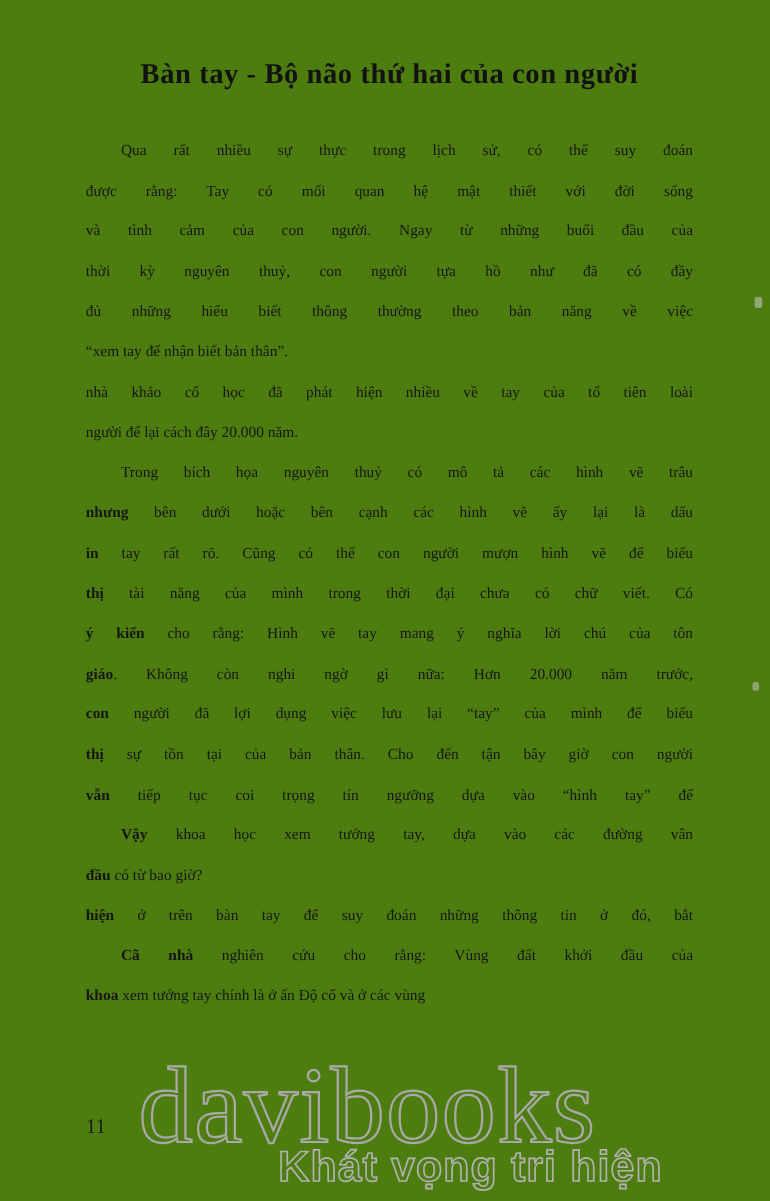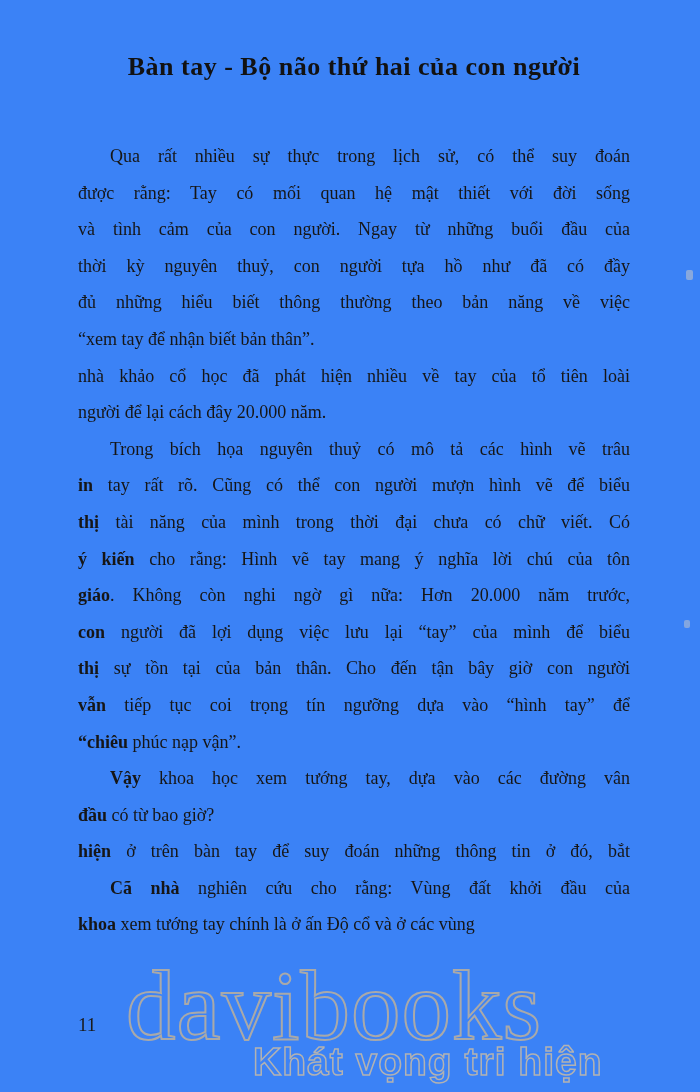--- a/index.html
+++ b/index.html
@@ -4,44 +4,44 @@
 <style>
   html, body {
     margin: 0;
     padding: 0;
     background: #e8e8e8;
   }
   .page {
     position: relative;
     width: 700px;
     height: 1092px;
-    background: #3b82f6;
+    background: #4d7c0f;
     overflow: hidden;
     font-family: "Liberation Serif", serif;
     color: #161616;
   }
   .page-title {
     position: absolute;
     top: 52px;
     left: 78px;
     width: 552px;
     text-align: center;
     font-weight: bold;
     font-size: 26px;
     letter-spacing: 0.5px;
     color: #121212;
     z-index: 3;
   }
   .text-block {
     position: absolute;
-    top: 138px;
+    top: 120px;
     left: 78px;
     width: 552px;
     z-index: 2;
-    font-size: 18px;
+    font-size: 14px;
   }
   .paragraph { margin: 0; }
   .line {
     height: 36.6px;
     line-height: 36.6px;
     text-align: justify;
     text-align-last: justify;
     white-space: normal;
     overflow: visible;
   }
@@ -113,28 +113,28 @@
         <div class="line"><span>thời kỳ nguyên thuỷ, con người tựa hồ như đã có đầy</span></div>
         <div class="line"><span>đủ những hiểu biết thông thường theo bản năng về việc</span></div>
         <div class="line last"><span>“xem tay để nhận biết bản thân”.</span></div>
       </div>
       <div class="paragraph">
         <div class="line"><span>nhà khảo cổ học đã phát hiện nhiều về tay của tổ tiên loài</span></div>
         <div class="line last"><span>người để lại cách đây 20.000 năm.</span></div>
       </div>
       <div class="paragraph">
         <div class="line indent"><span>Trong bích họa nguyên thuỷ có mô tả các hình vẽ trâu</span></div>
+        <div class="line"><b>nhưng</b><span> bên dưới hoặc bên cạnh các hình vẽ ấy lại là dấu</span></div>
         <div class="line"><b>in</b><span> tay rất rõ. Cũng có thể con người mượn hình vẽ để biểu</span></div>
         <div class="line"><b>thị</b><span> tài năng của mình trong thời đại chưa có chữ viết. Có</span></div>
         <div class="line"><b>ý kiến</b><span> cho rằng: Hình vẽ tay mang ý nghĩa lời chú của tôn</span></div>
         <div class="line"><b>giáo</b><span>. Không còn nghi ngờ gì nữa: Hơn 20.000 năm trước,</span></div>
         <div class="line"><b>con</b><span> người đã lợi dụng việc lưu lại “tay” của mình để biểu</span></div>
         <div class="line"><b>thị</b><span> sự tồn tại của bản thân. Cho đến tận bây giờ con người</span></div>
         <div class="line"><b>vẫn</b><span> tiếp tục coi trọng tín ngưỡng dựa vào “hình tay” để</span></div>
-        <div class="line last"><b>“chiêu</b><span> phúc nạp vận”.</span></div>
       </div>
       <div class="paragraph">
         <div class="line indent"><b>Vậy</b><span> khoa học xem tướng tay, dựa vào các đường vân</span></div>
         <div class="line last"><b>đầu</b><span> có từ bao giờ?</span></div>
         <div class="line"><b>hiện</b><span> ở trên bàn tay để suy đoán những thông tin ở đó, bắt</span></div>
       </div>
       <div class="paragraph">
         <div class="line indent"><b>Cã nhà</b><span> nghiên cứu cho rằng: Vùng đất khởi đầu của</span></div>
         <div class="line last"><b>khoa</b><span> xem tướng tay chính là ở ấn Độ cổ và ở các vùng</span></div>
       </div>

